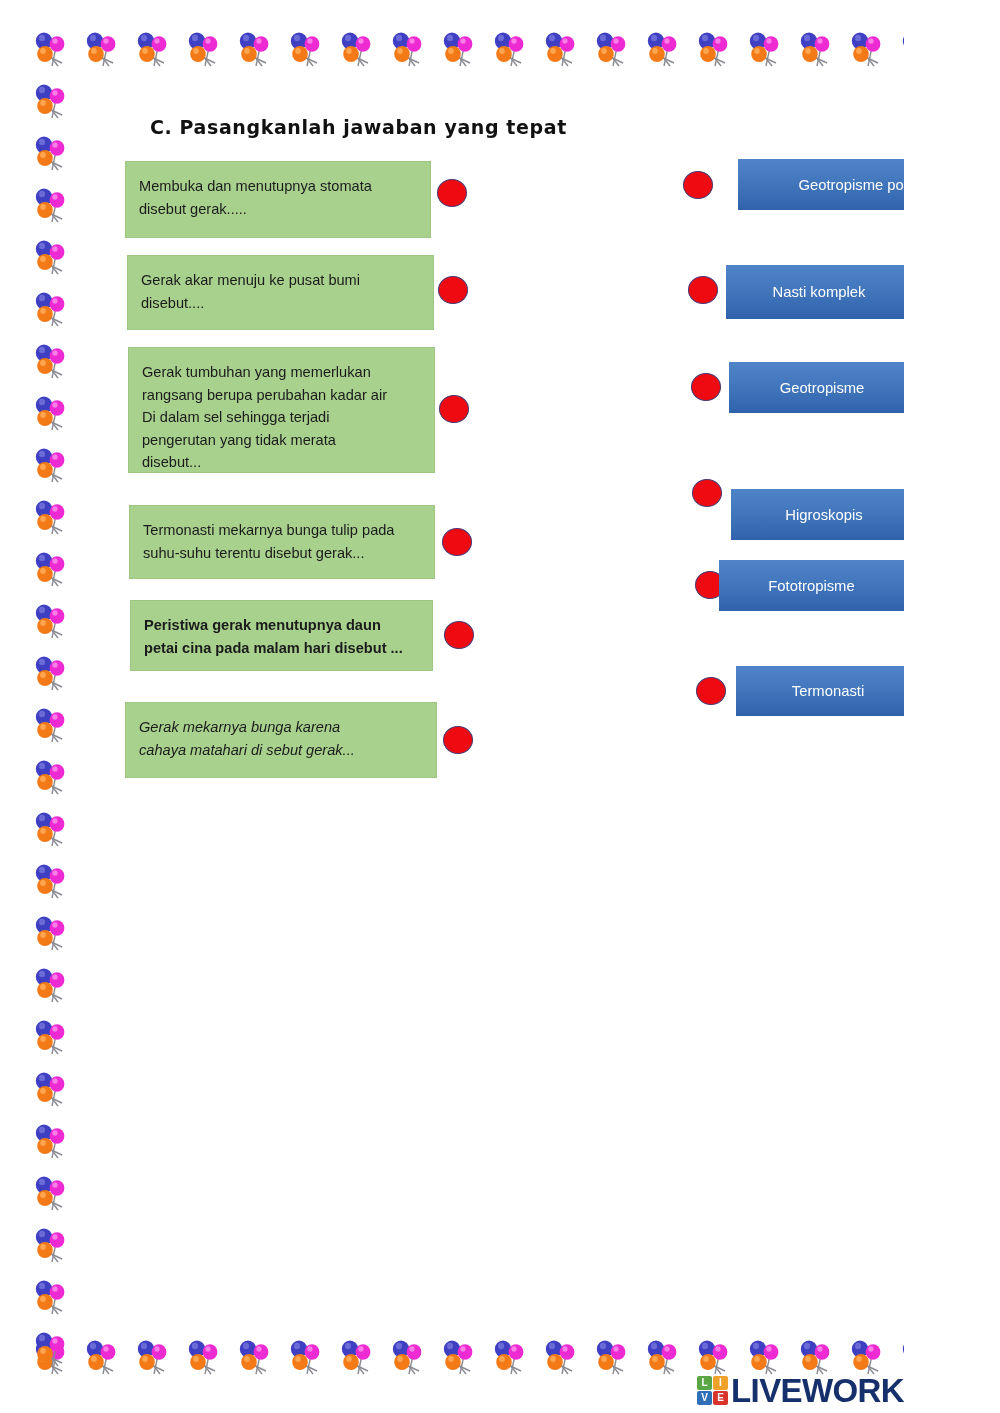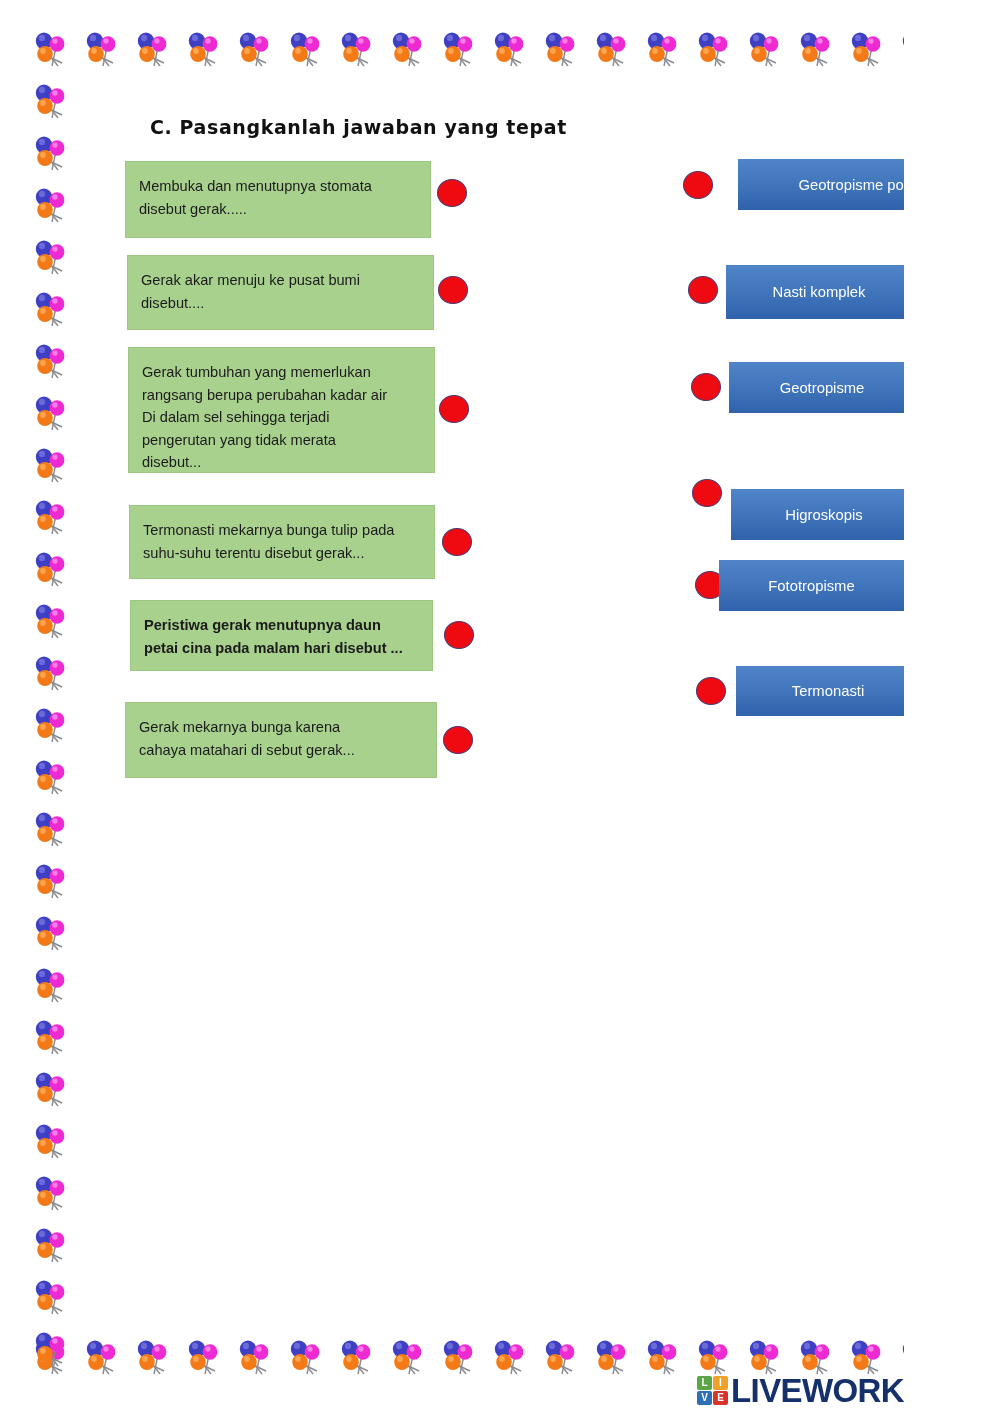--- a/index.html
+++ b/index.html
@@ -1444,21 +1444,21 @@
       <div class="prompt-box" style="left: 129px; top: 505px; width: 306px; height: 74px;">
         <div class="ptext">Termonasti mekarnya bunga tulip pada
 suhu-suhu terentu disebut gerak...</div>
       </div>
       <div class="dot" style="left: 442px; top: 528px;"></div>
       <div class="prompt-box" style="left: 130px; top: 600px; width: 303px; height: 71px; font-weight: bold;">
         <div class="ptext">Peristiwa gerak menutupnya daun
 petai cina pada malam hari disebut ...</div>
       </div>
       <div class="dot" style="left: 444px; top: 621px;"></div>
-      <div class="prompt-box" style="left: 125px; top: 702px; width: 312px; height: 76px;">
+      <div class="prompt-box" style="left: 125px; top: 702px; width: 312px; height: 76px; font-style: italic;">
         <div class="ptext">Gerak mekarnya bunga karena
 cahaya matahari di sebut gerak...</div>
       </div>
       <div class="dot" style="left: 443px; top: 726px;"></div>
     </div>
 
   <div id="answer-column">
       <div class="dot" style="left: 683px; top: 171px;"></div>
       <div class="answer-box" style="left: 738px; top: 159px; width: 188px; height: 51px; justify-content: flex-end;">
         <span>Geotropisme positif</span>

